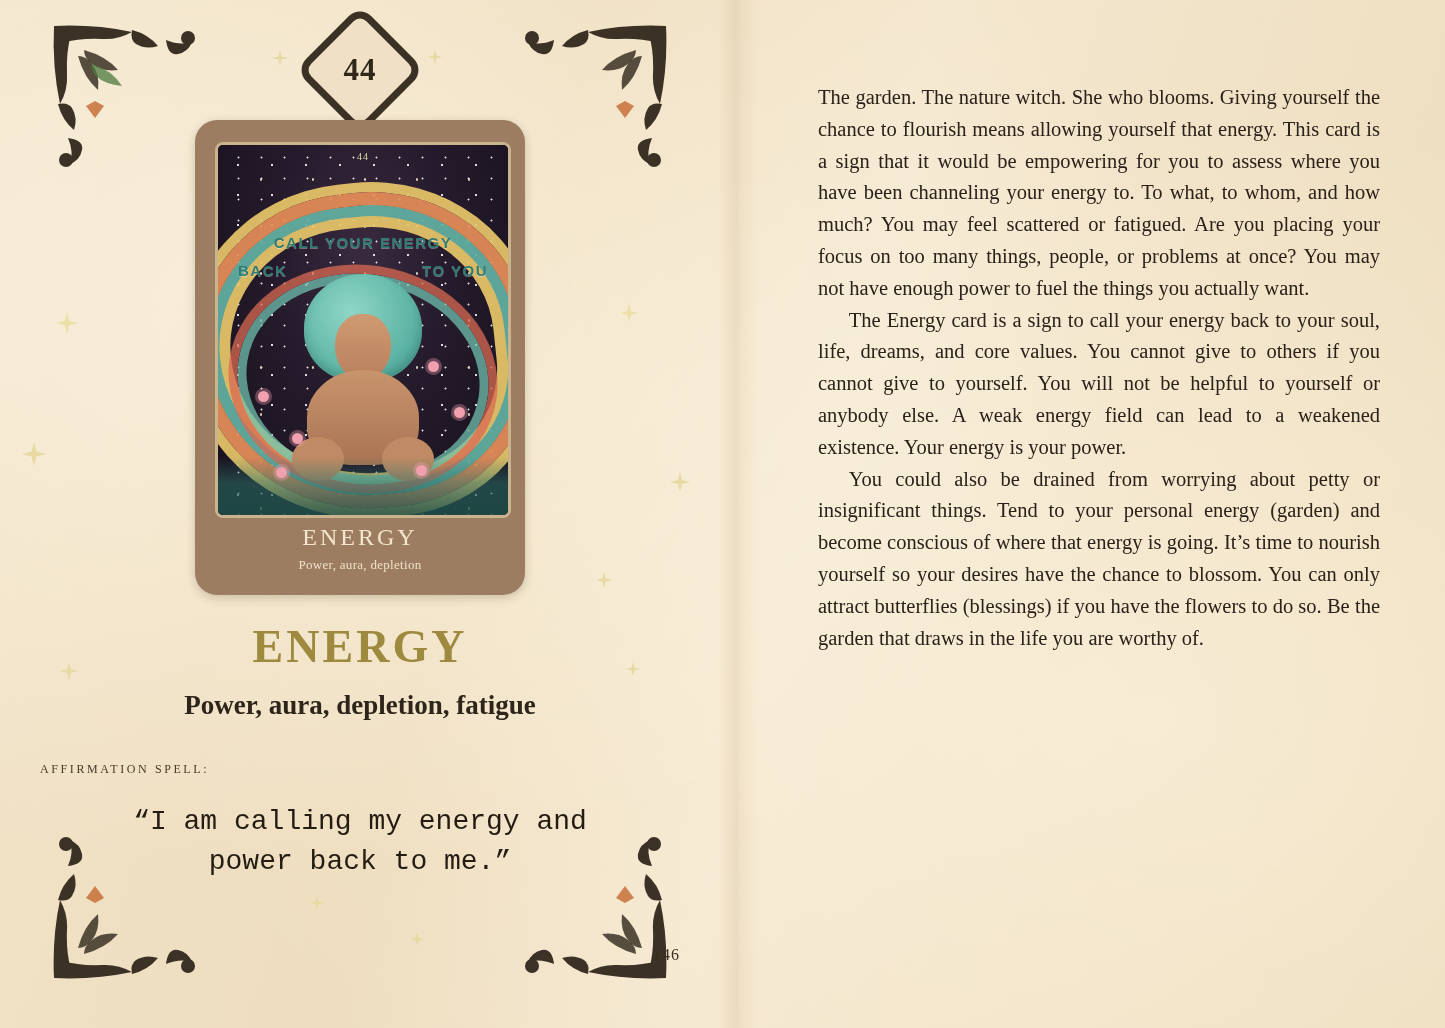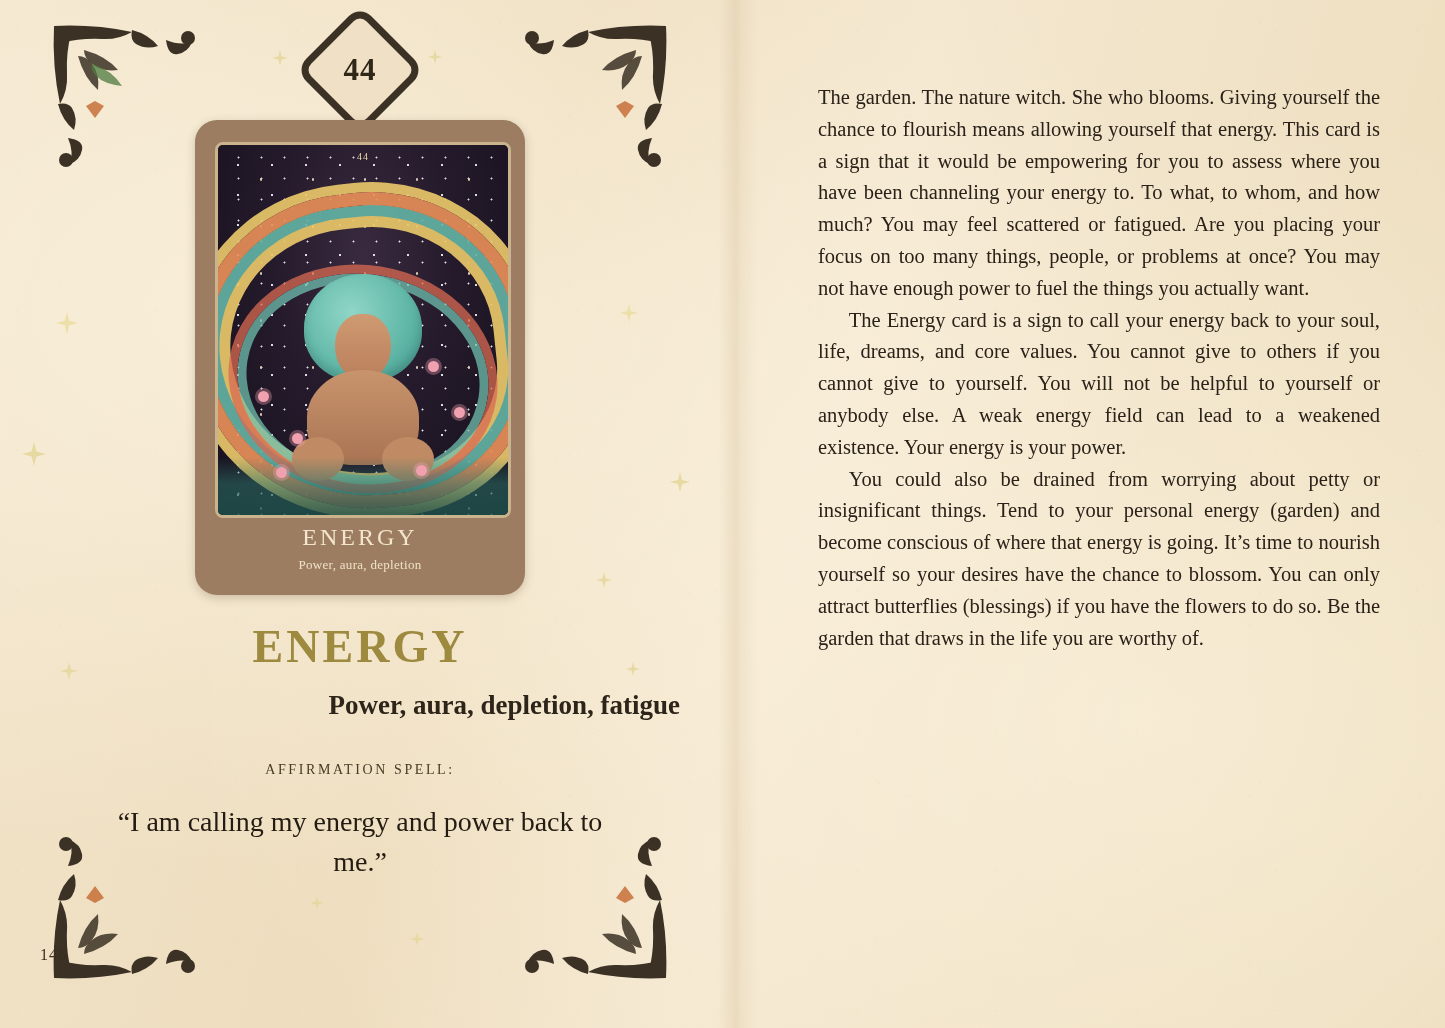--- a/index.html
+++ b/index.html
@@ -273,50 +273,49 @@
     font-family: "Liberation Serif", serif;
     font-weight: bold;
     font-size: 46px;
     letter-spacing: 3px;
     color: #9d8a3f;
   }
   .keywords {
     position: absolute;
     left: 0; right: 0;
     top: 678px;
-    text-align: right;
+    text-align: center;
     font-family: "Liberation Serif", serif;
     font-weight: bold;
     font-size: 27px;
     color: #2d241a;
   }
   .aff-label {
     position: absolute;
     left: 0; right: 0;
     top: 750px;
-    text-align: center;
-    font-size: 14px;
+    font-size: 12px;
     letter-spacing: 2.6px;
     color: #473a27;
   }
   .affirmation {
     position: absolute;
     left: 70px; right: 70px;
     top: 790px;
     text-align: center;
-    font-family: Liberation Serif, serif;
+    font-family: Liberation Mono, monospace;
     font-size: 28px;
     line-height: 40px;
     color: #241c12;
   }
   .folio {
     position: absolute;
     left: 0; right: 0;
     bottom: 28px;
-    text-align: left;
+    text-align: right;
     font-size: 16px;
     color: #3a2f21;
     letter-spacing: 1px;
   }
 
   
   .page-right {
     position: absolute;
     left: 790px;
     top: 20px;
@@ -515,20 +514,27 @@
         </div>
 
         <div class="garden-band"></div>
         <div class="flower" style="left:40px;  top:246px;"></div>
         <div class="flower" style="left:74px;  top:288px;"></div>
         <div class="flower" style="left:210px; top:216px;"></div>
         <div class="flower" style="left:236px; top:262px;"></div>
         <div class="flower" style="left:58px;  top:322px;"></div>
         <div class="flower" style="left:198px; top:320px;"></div>
 
+        <div class="card-words">
+          <div>CALL YOUR ENERGY</div>
+          <div class="w-row2">
+            <span>BACK</span>
+            <span>TO YOU</span>
+          </div>
+        </div>
       </div>
 
       <div class="card-title-strip">
         <div class="c-title">ENERGY</div>
         <div class="c-sub">Power, aura, depletion</div>
       </div>
     </div>
 
     <div class="big-title">ENERGY</div>
     <div class="keywords">Power, aura, depletion, fatigue</div>

